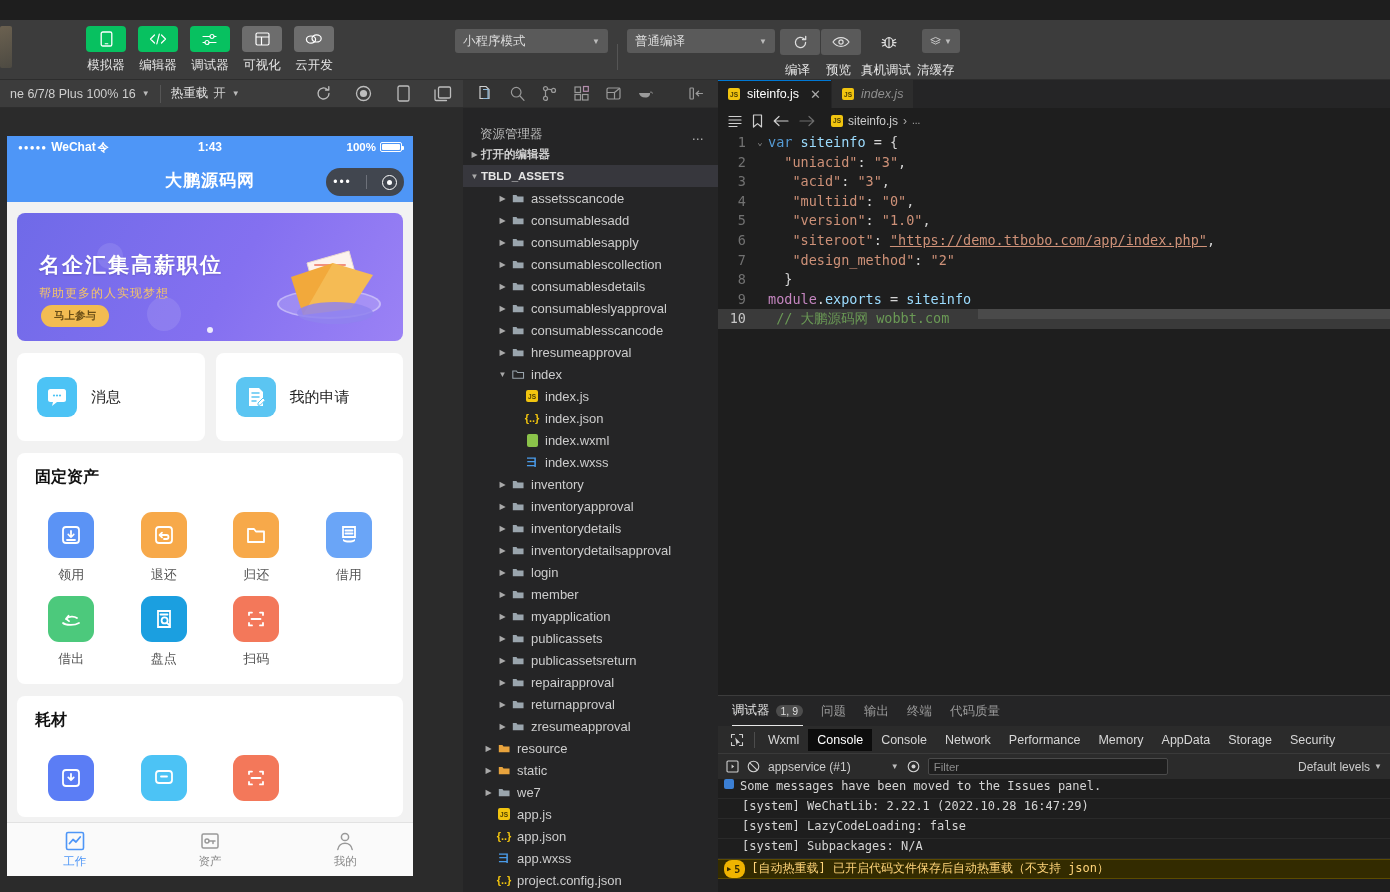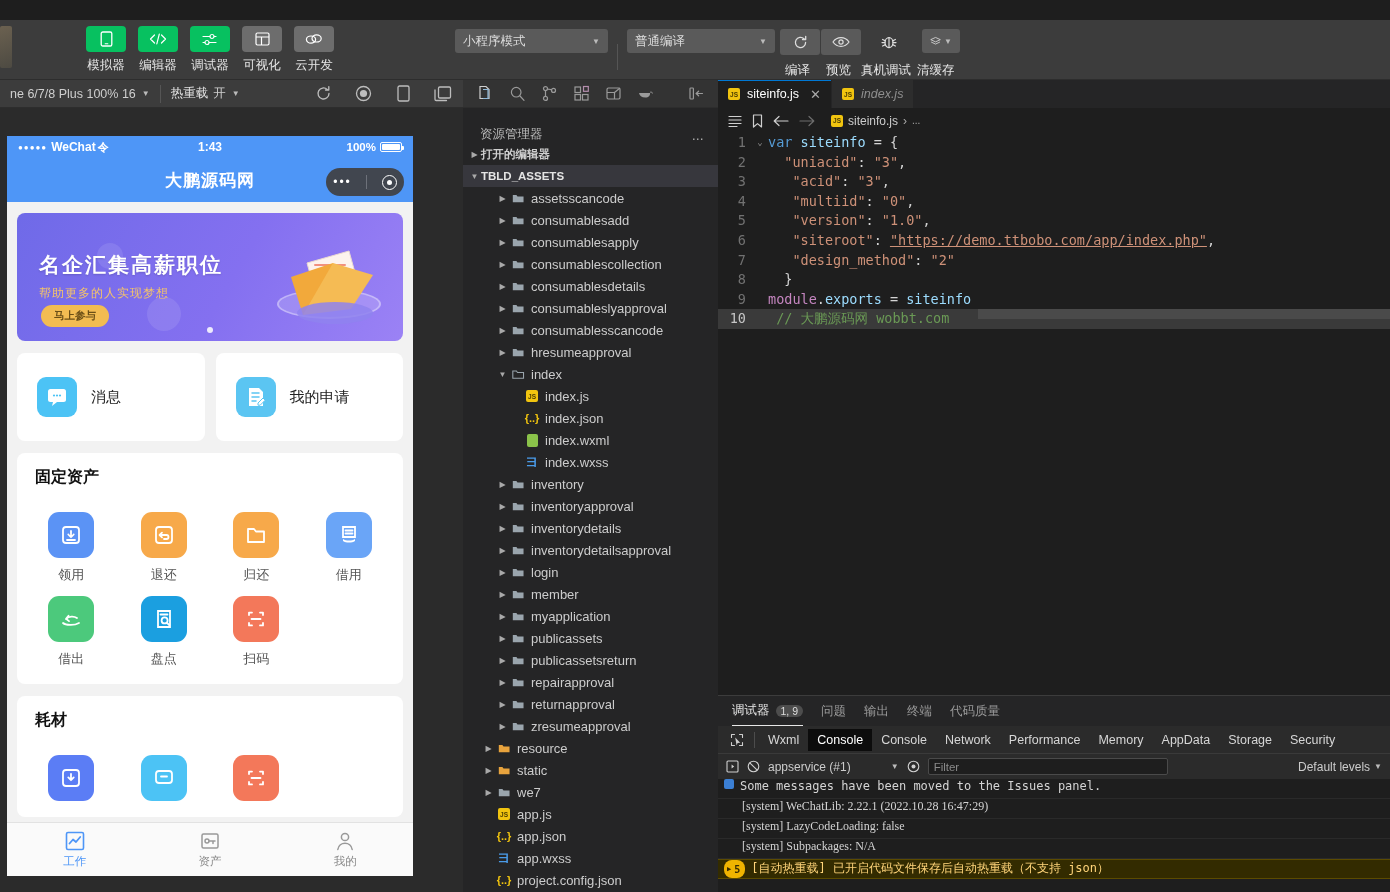--- a/index.html
+++ b/index.html
@@ -305,21 +305,21 @@
     display: flex; align-items: center; padding: 0 5px; color: #8a8a8a; font-size: 11.5px;
   }
   .con-levels { margin-left: auto; display: flex; align-items: center; gap: 4px; cursor: pointer; }
 
   .con-log { background: #1e1e1e; font-family: "DejaVu Sans Mono", monospace; font-size: 12px; }
   .logrow {
     height: 20px; display: flex; gap: 6px;
     padding-left: 6px; border-bottom: 1px solid #2a2a2a; color: #d4d4d4; white-space: nowrap;
   }
   .logrow.warn { background: #332b00; border-bottom: 1px solid #5c4b00; border-top: 1px solid #5c4b00; }
-  .logrow.indent { padding-left: 24px; font-family: Liberation Serif, serif; }
+  .logrow.indent { padding-left: 24px; }
   .info-sq { width: 10px; height: 10px; background: #3b7fd4; border-radius: 2px; flex: none; }
   .warn-pill {
     display: flex; align-items: center; gap: 3px; background: #f0b400; color: #3a2d00;
     border-radius: 8px; padding: 0 5px 0 3px; font-size: 10px; font-weight: bold; flex: none;
   }
   .warn-pill .tri { font-size: 7px; }
   .logrow.warn .txt { color: #ffd479; }
   .vscroll {
     position: absolute; right: 0; top: 0; width: 10px; height: 100%; background: transparent;
   }

